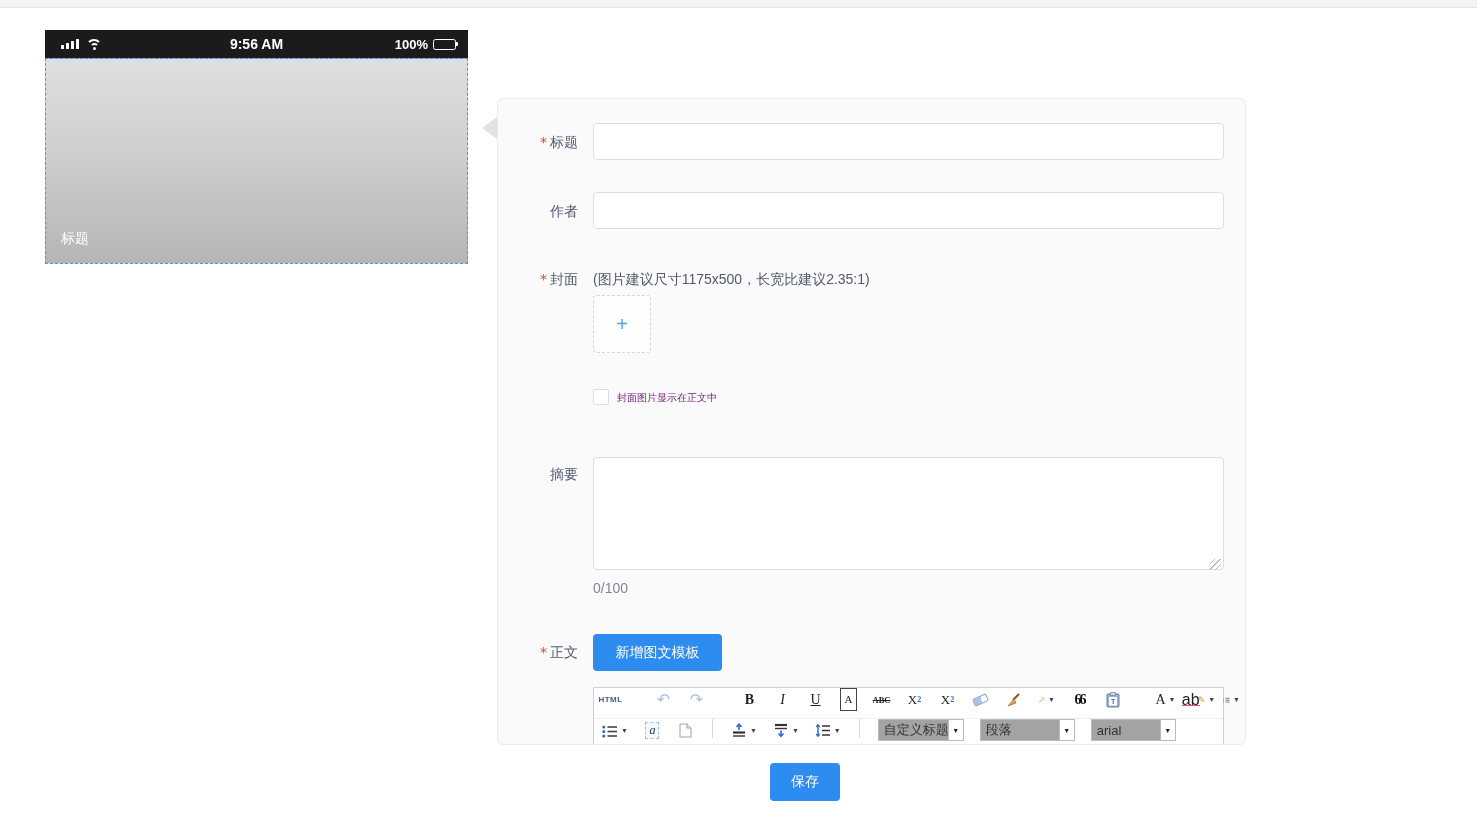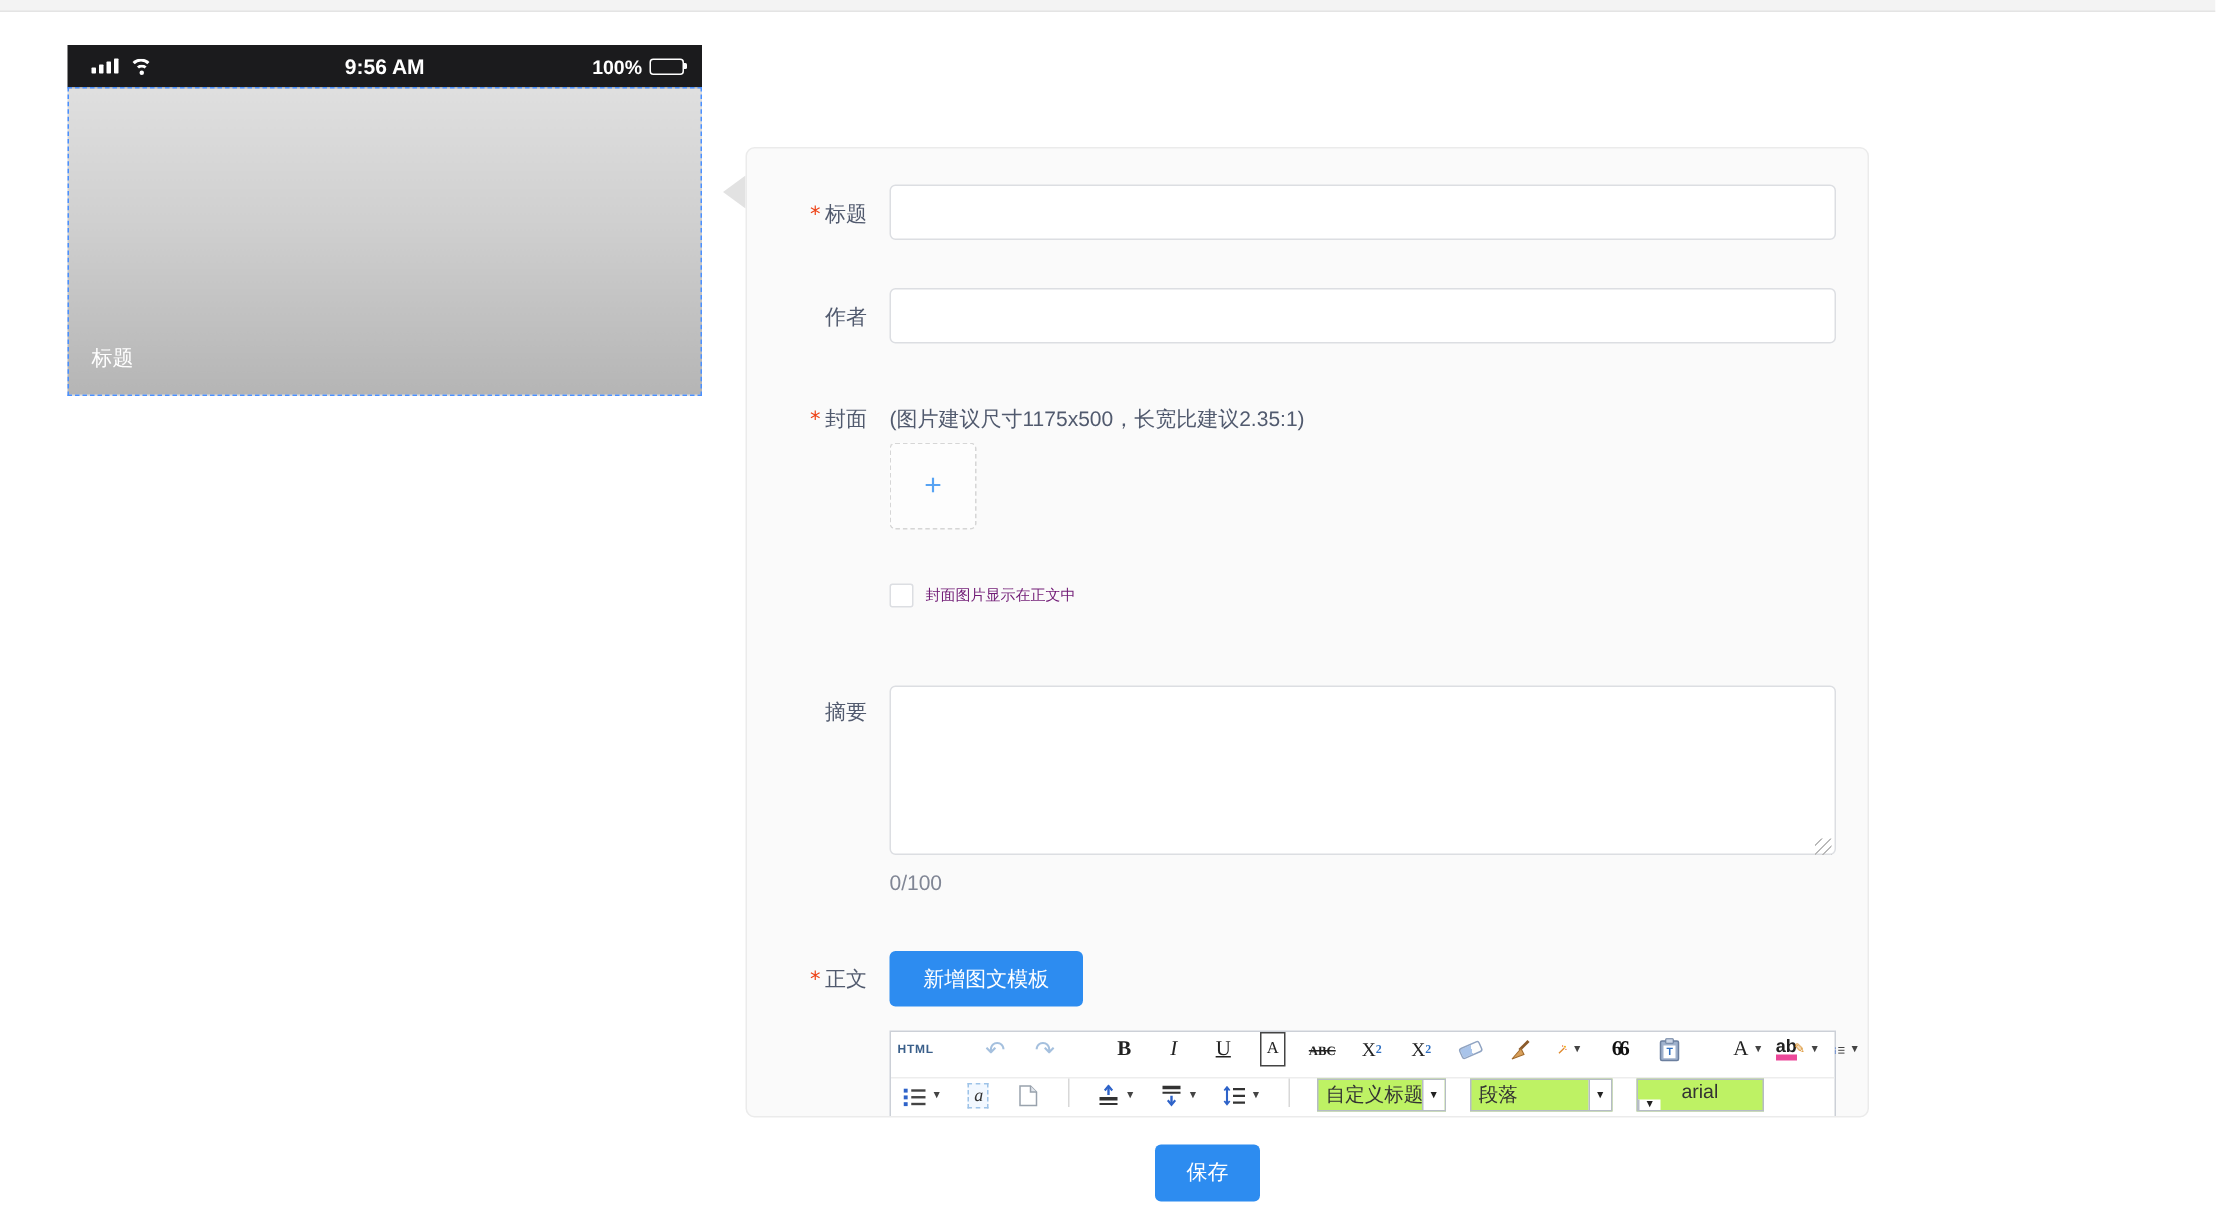--- a/index.html
+++ b/index.html
@@ -94,31 +94,31 @@
   .ic-frameA { border:1px solid #444; font-size:11px; padding:0 2.5px; line-height:13px; }
   .ic-strike { font-size:8.5px; font-weight:bold; text-decoration:line-through; }
   .ic-supsub { font-size:13px; }
   .ic-supsub .xp { font-size:8px; color:#2f6fc1; font-weight:bold; }
   .ic-eraser { display:inline-block; width:15px; height:8px; border-radius:2px;
     border:1px solid #8fa3c2; background:linear-gradient(100deg,#a9c4ea 55%,#fdfdfd 55%);
     transform:rotate(-24deg); }
   .ic-quote { font-family:"Liberation Serif","DejaVu Serif",serif; font-weight:bold;
     font-size:14px; letter-spacing:-2px; color:#111; }
   .ic-fontA { font-family:"Liberation Serif","DejaVu Serif",serif; font-size:14px; }
-  .ic-ab { font-size:12px; font-weight:bold; border-bottom:4px solid #ec4899; line-height:11px; }
+  .ic-ab { font-size:16px; font-weight:normal; border-bottom:1px solid #ec4899; line-height:11px; }
   .ic-ab-pen { color:#d98a1f; font-size:9px; margin-left:-2px; }
   .ic-abox { font-family:"Liberation Serif","DejaVu Serif",serif; font-style:italic;
     font-size:12px; color:#333; border:1px dashed #9ec3e8; background:#f2f8ff; padding:0 3px; }
   .sel { display:inline-flex; align-items:center; height:22px; border:1px solid #b6bcc6;
-    background:#bef264; cursor:pointer; }
+    background:#a3a3a3; cursor:pointer; }
   .sel-text { font-size:13px; color:#333; padding:0 5px; white-space:nowrap;
     overflow:hidden; flex:1; }
   .sel-btn { width:15px; align-self:stretch; border-left:1px solid #b6bcc6;
     display:flex; align-items:center; justify-content:center; font-size:7px; color:#222; background:#fff; }
-  .sel-head { width:86px; } .sel-para { width:95px; } .sel-font { width:85px;flex-direction:column; }
+  .sel-head { width:86px; } .sel-para { width:95px; } .sel-font { width:85px; }
 
   .save-btn { position:absolute; left:770px; top:763px; width:70px; height:38px;
     border:none; border-radius:4px; background:#2d8cf0; color:#fff; font-size:14px; cursor:pointer; }
 </style>
 </head>
 <body>
 
 <div class="top-strip"></div>
 
 <div class="phone">

